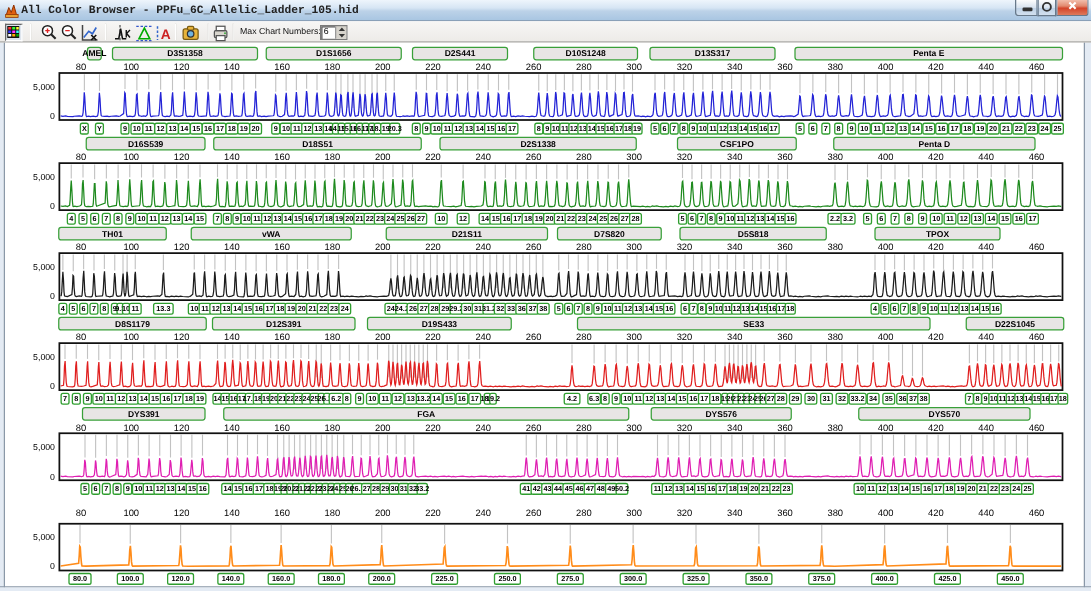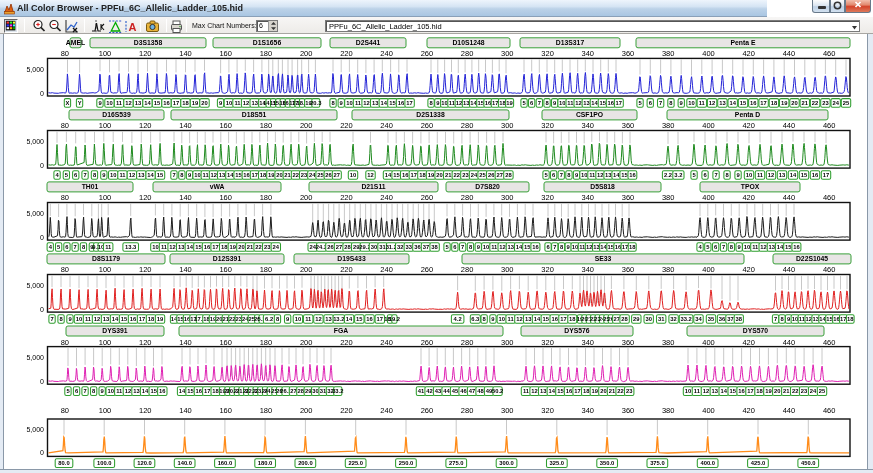--- a/index.html
+++ b/index.html
@@ -1,18 +1,18 @@
 <!DOCTYPE html>
 <html><head><meta charset="utf-8"><style>
 * { margin:0; padding:0; box-sizing:border-box; }
 body { font-family:"Liberation Sans",sans-serif; width:873px; height:473px; overflow:hidden; }
 #win { position:relative; width:873px; height:473px; background:#fff; }
-#titlebar { position:absolute; left:0; top:0; width:767px; height:17px;
+#titlebar { position:absolute; left:0; top:0; width:873px; height:17px;
   background:linear-gradient(#eef5fc 0%,#d6e5f4 40%,#bcd2e8 55%,#a9c6e2 100%);
-  border-bottom:1px solid #8aa0b8; }
+  border-bottom:1px solid #8aa0b8;font-family:Liberation Mono, monospace; }
 #title { position:absolute; left:17px; top:2.5px; font-size:9px; font-weight:bold; color:#222; }
 #toolbar { position:absolute; left:0; top:17px; width:873px; height:17px;
   background:linear-gradient(#f7f6f5,#edebe8); border-bottom:1px solid #a8a6a2; }
 #client { position:absolute; left:0; top:34px; width:873px; height:439px; background:#fff; }
 .frameL { position:absolute; left:0; top:34px; width:3px; height:436px; background:#e4ebf4; }
 .frameR { position:absolute; left:868px; top:34px; width:5px; height:436px; background:#e4ebf4; }
 .bline { position:absolute; left:3px; top:34px; width:1px; height:436px; background:#8a98a8; }
 .bline2 { position:absolute; left:867px; top:34px; width:1px; height:436px; background:#8a98a8; }
 .bbot { position:absolute; left:0; top:469px; width:873px; height:1px; background:#8a98a8; }
 .bbot2 { position:absolute; left:0; top:470px; width:873px; height:3px; background:#e4ebf4; }
@@ -1592,20 +1592,14 @@
   <div style="position:absolute;left:192px;top:5px;font-size:7px;color:#111;white-space:nowrap;letter-spacing:0">Max Chart Numbers:</div>
   <div style="position:absolute;left:256px;top:2.5px;width:22px;height:12px;background:#fff;border:1px solid #7a7a7a;box-shadow:inset 1px 1px 0 #555">
     <div style="position:absolute;left:2px;top:1.5px;font-size:7px">6</div>
     <div style="position:absolute;right:0;top:0;width:9px;height:10px;background:#d6d3cc;border-left:1px solid #999">
       <svg width="9" height="10" style="display:block">
             <path d="M4.5 1 L7 3.8 L2 3.8 Z" fill="#333"></path>
             <path d="M4.5 9 L7 6.2 L2 6.2 Z" fill="#333"></path>
           </svg>
     </div>
   </div>
-  <div style="position:absolute;left:325px;top:2.5px;width:535px;height:12px;background:#fff;border:1px solid #7a7a7a;box-shadow:inset 1px 1px 0 #555">
-    <div style="position:absolute;left:3px;top:1.5px;font-size:7.5px;white-space:nowrap">PPFu_6C_Allelic_Ladder_105.hid</div>
-    <svg style="position:absolute;right:1px;top:3px" width="7" height="7">
-          <path d="M1 2 L6 2 L3.5 5.5 Z" fill="#333"></path>
-        </svg>
-  </div>
 </div>
 </div>
 
 </body></html>

